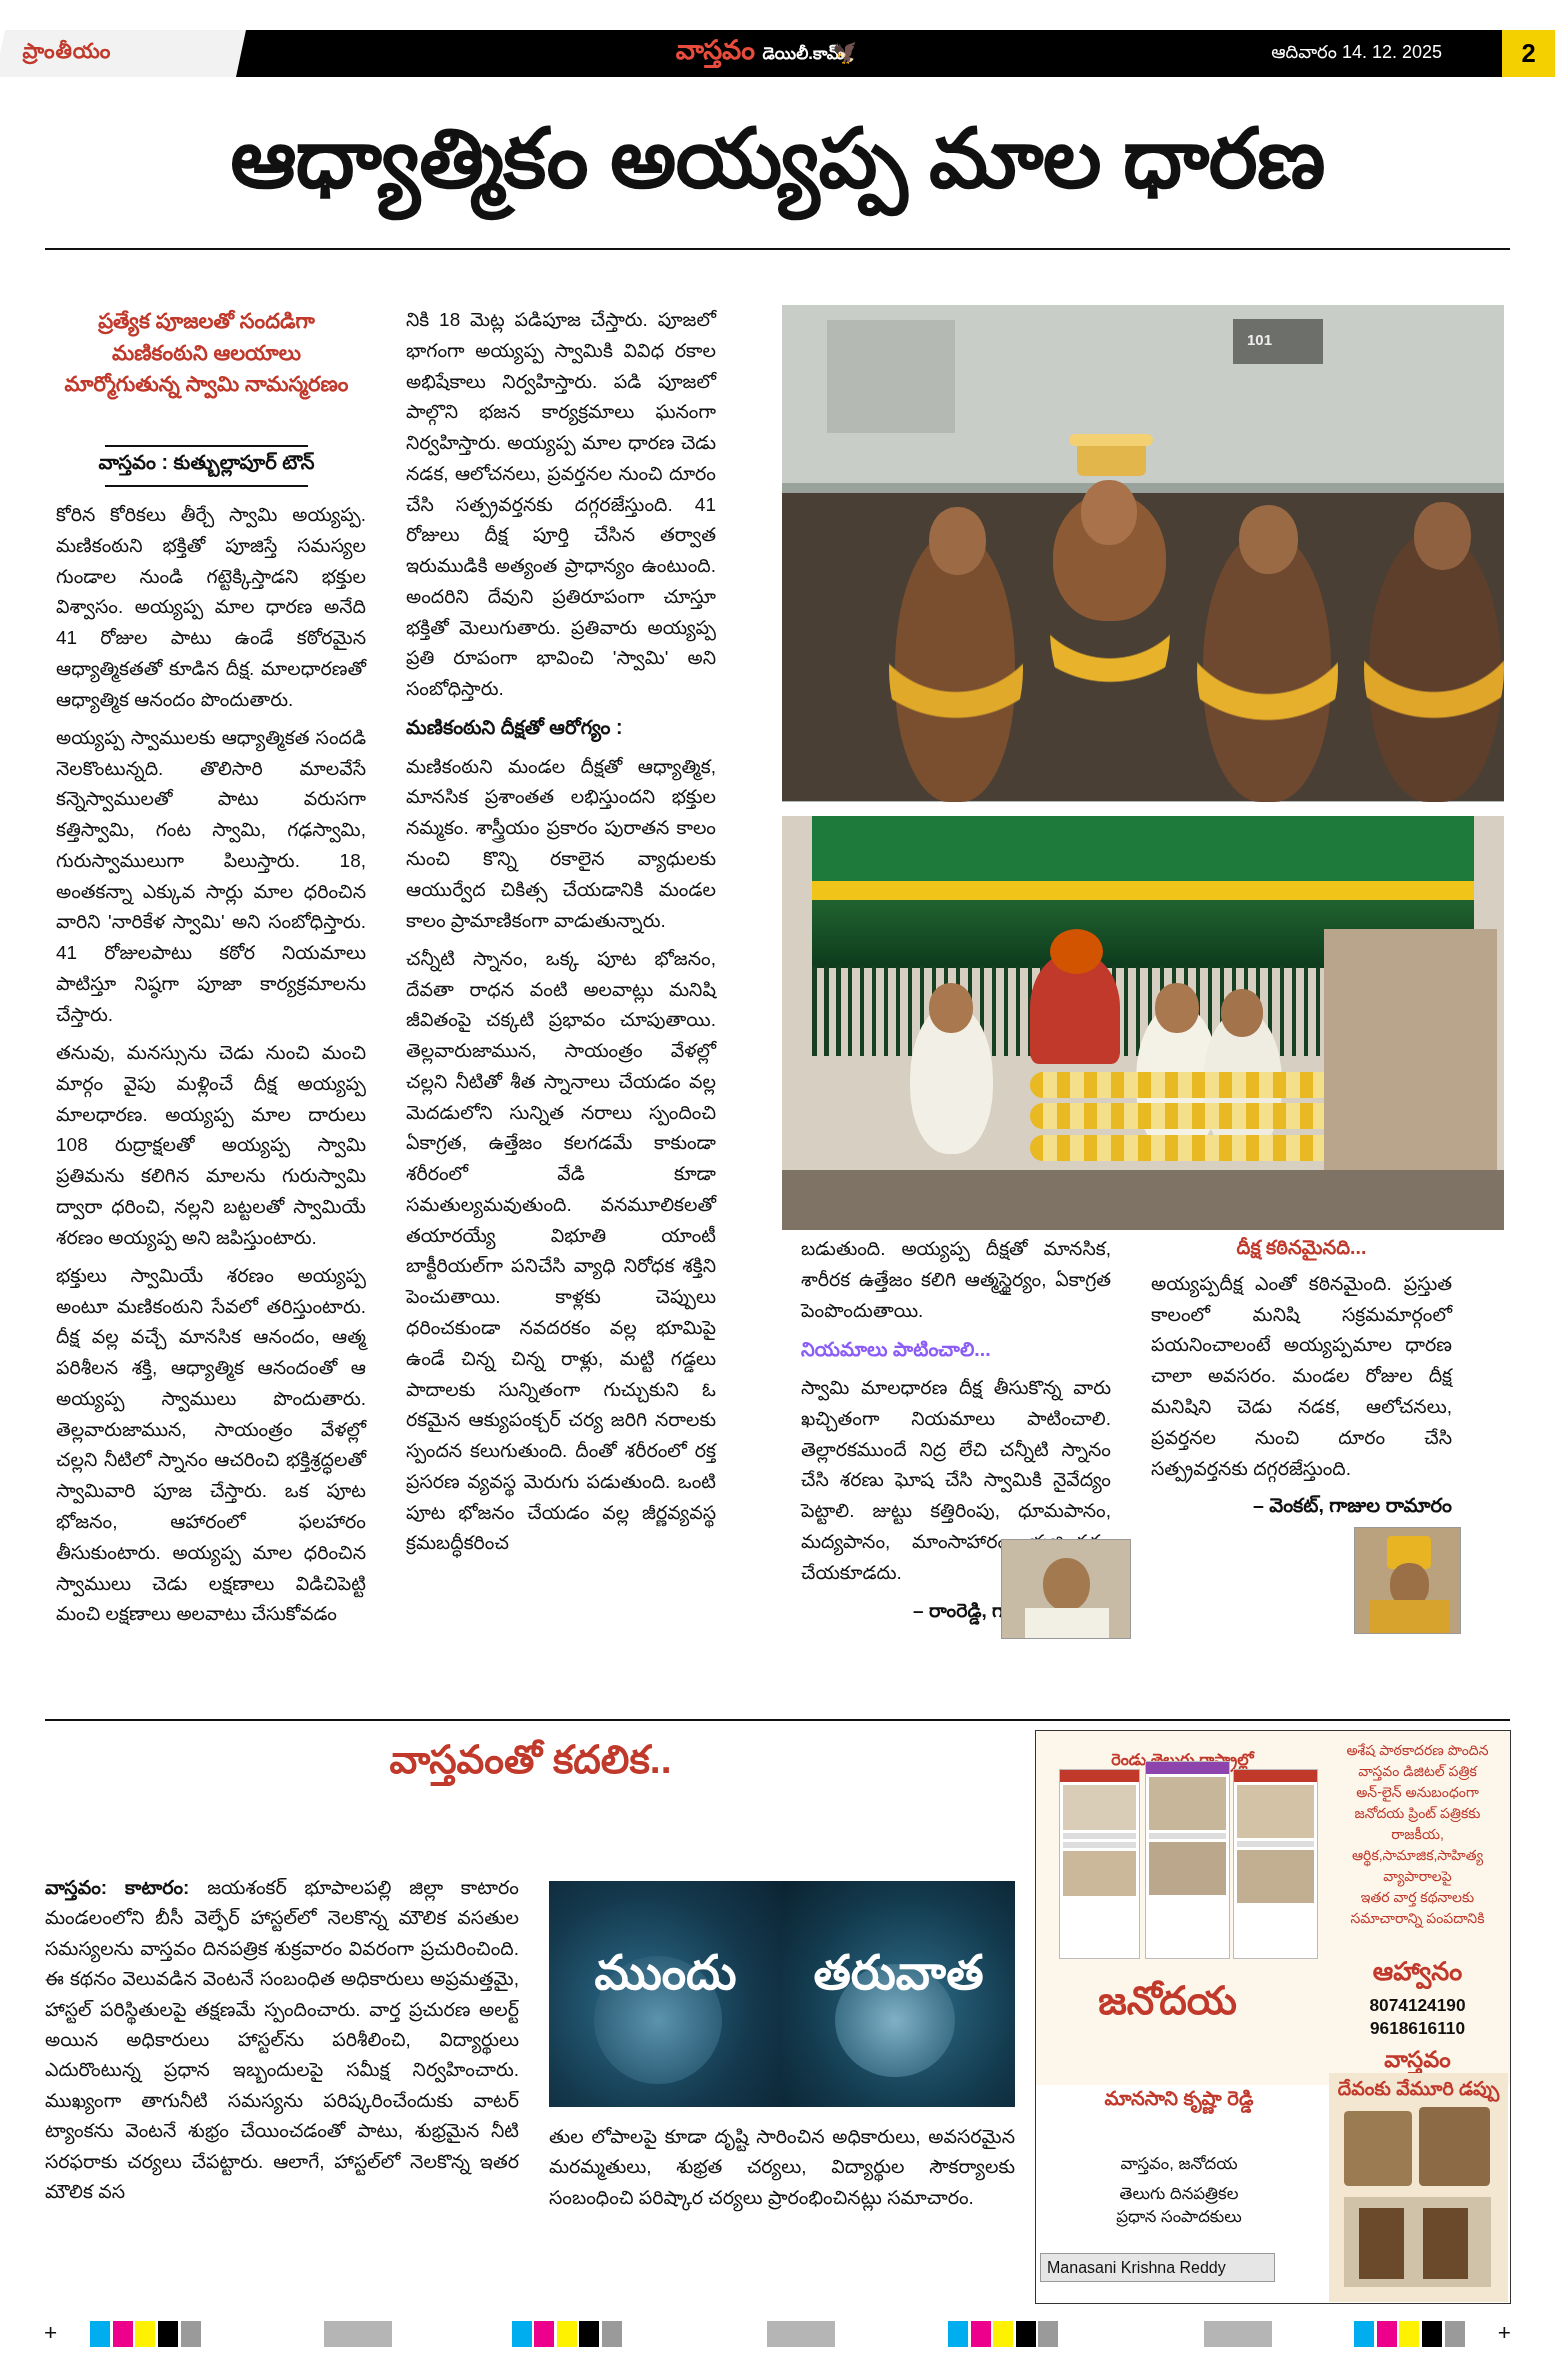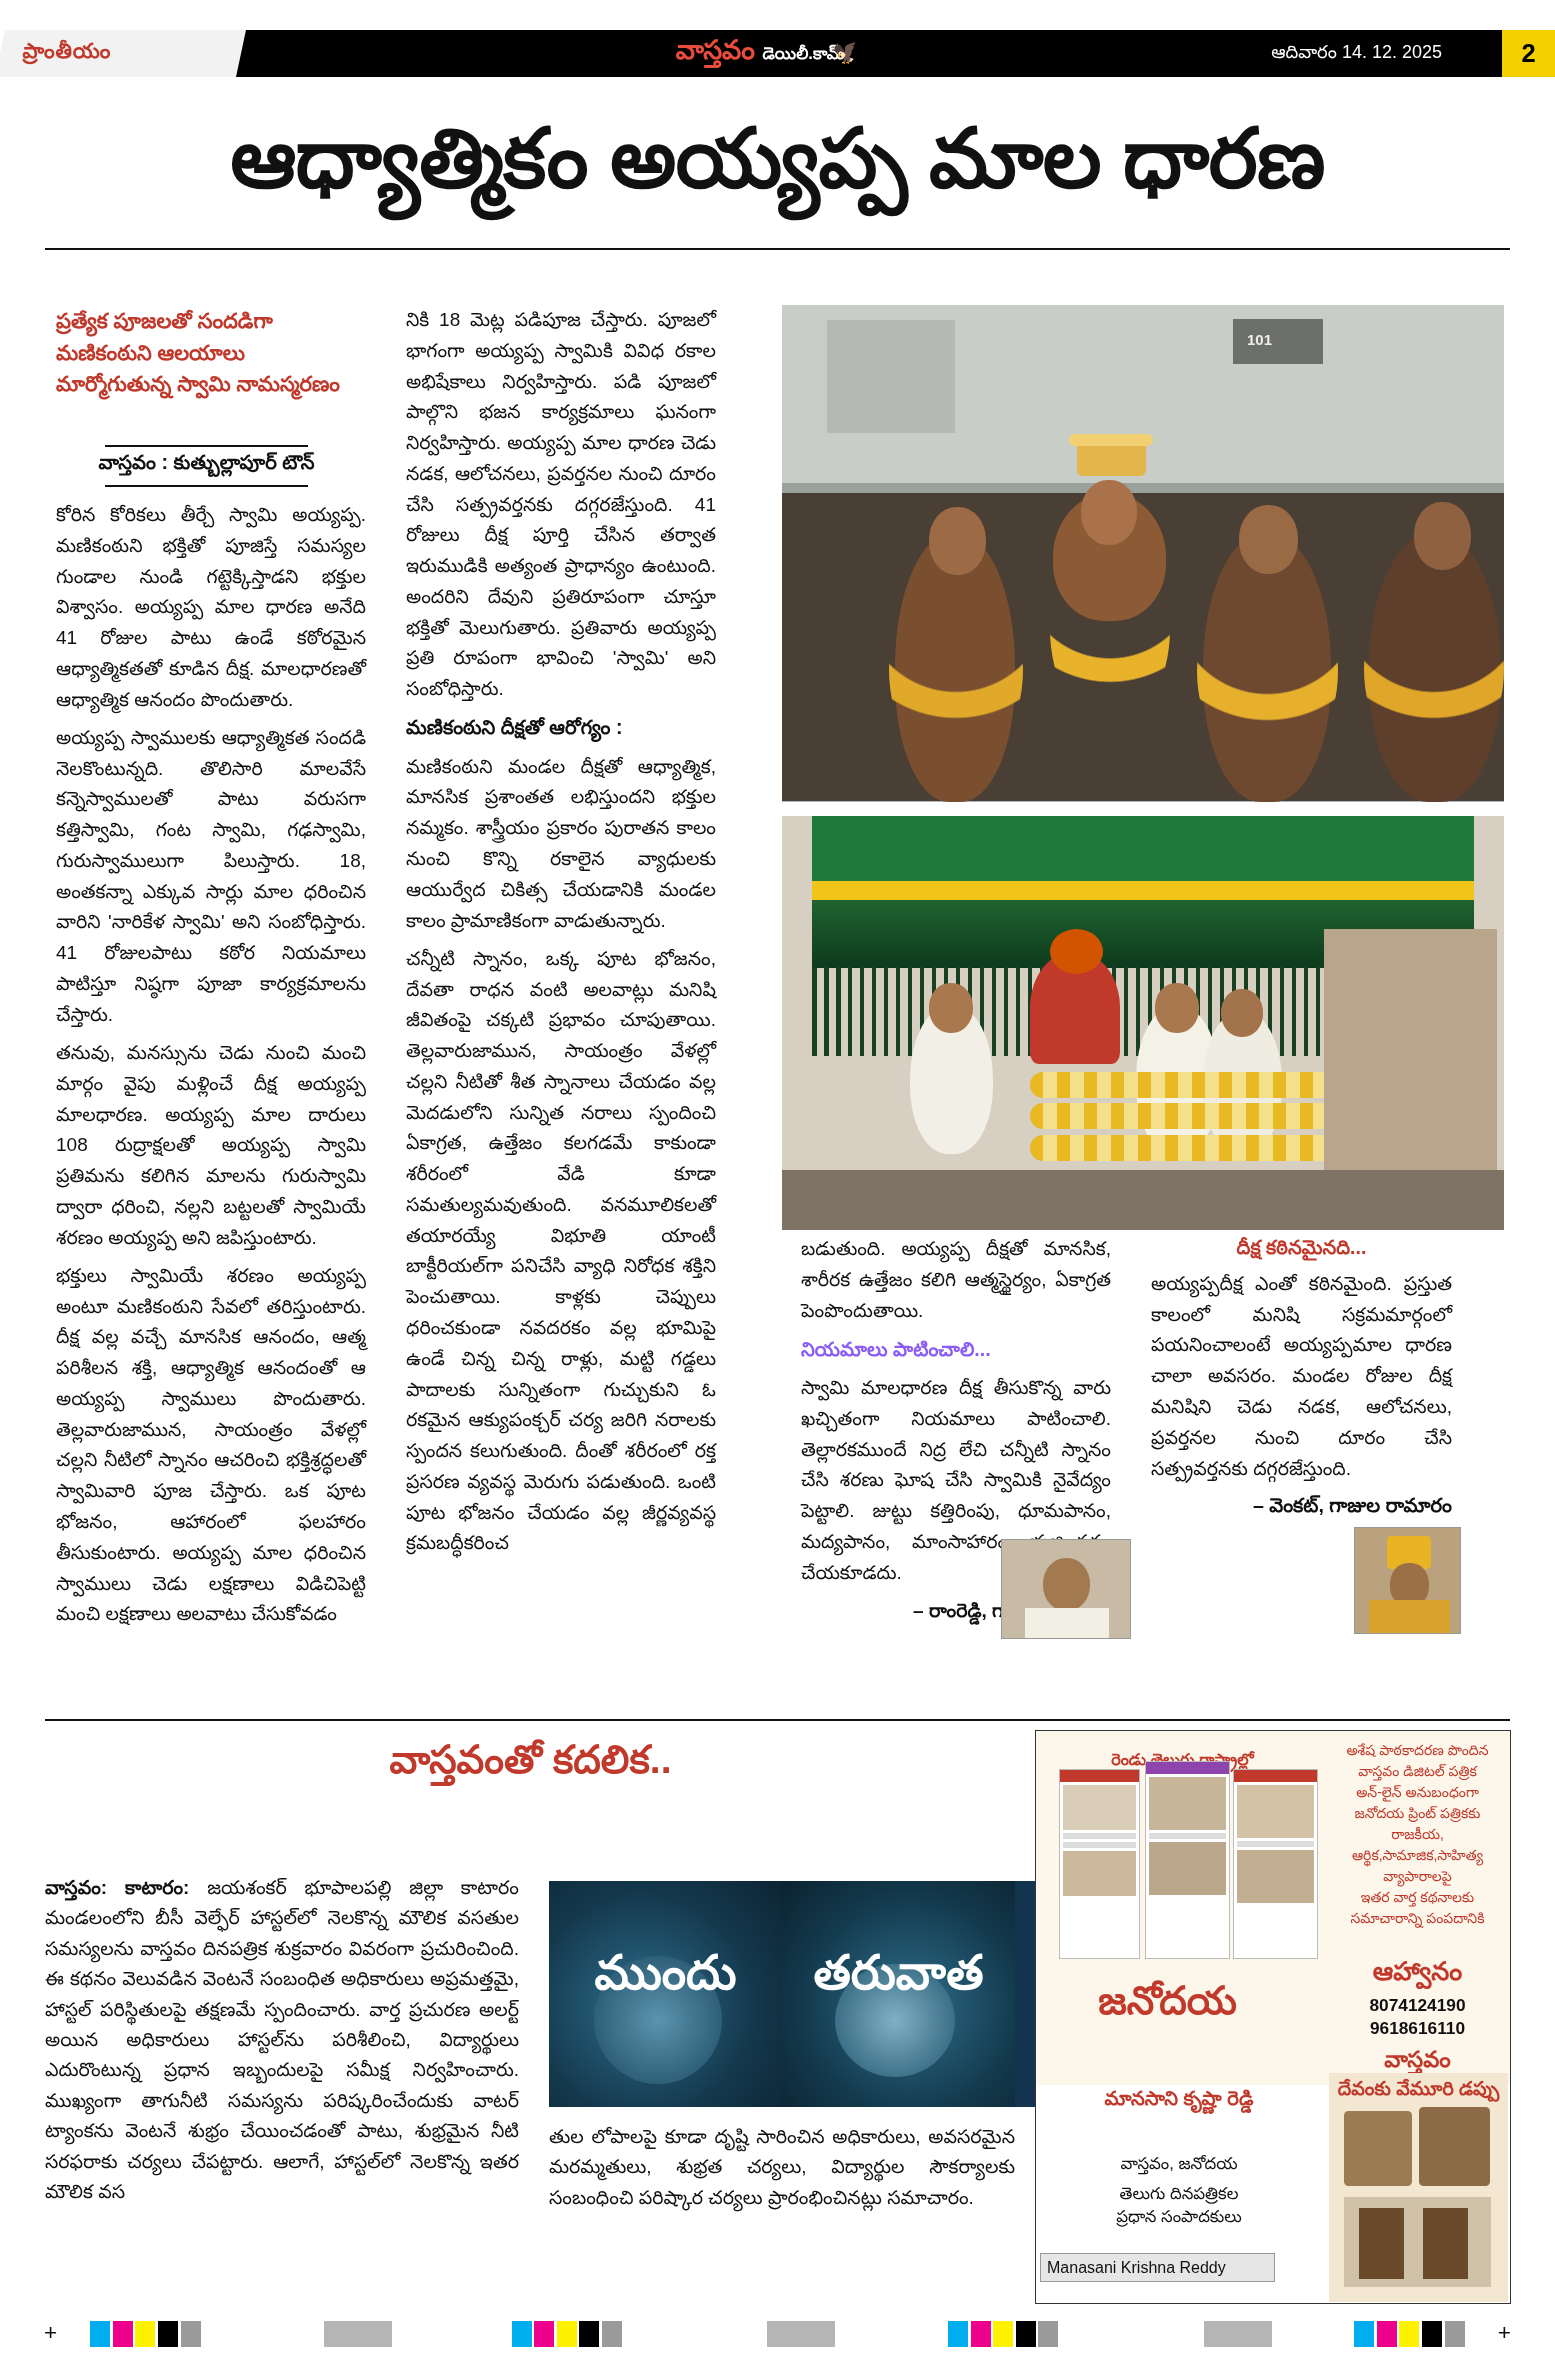--- a/index.html
+++ b/index.html
@@ -24,21 +24,21 @@
   
   .headline{position:absolute;left:0;top:113px;width:1555px;text-align:center;
     font-size:83px;font-weight:bold;color:#111;letter-spacing:-0.8px;line-height:1.1;}
 
   .rule{position:absolute;left:45px;width:1465px;height:2.3px;background:#111;}
 
   
   .col{position:absolute;font-size:19px;line-height:1.62;text-align:justify;color:#111;}
   .col p{margin:0 0 7.5px 0;}
 
-  .kicker{position:absolute;left:56px;top:305px;width:301px;text-align:left;
+  .kicker{position:absolute;left:56px;top:305px;width:301px;text-align:center;
     color:#c0392b;font-weight:bold;font-size:21px;line-height:1.5;}
   .byline{position:absolute;left:56px;top:451px;width:301px;text-align:center;
     font-weight:bold;font-size:19.6px;color:#111;}
   .byline-rule{position:absolute;left:105px;top:445px;width:203px;height:1.5px;background:#111;}
   .byline-rule2{position:absolute;left:105px;top:485px;width:203px;height:1.5px;background:#111;}
 
   .c1{left:56px;top:500px;width:310px;}
   .c2{left:406px;top:305px;width:310px;}
   .c3{left:756px;top:1234px;width:310px;margin-left:45px;}
   .c4{left:1151px;top:1234px;width:301px;}
@@ -59,21 +59,21 @@
 
   
   .lower-rule{position:absolute;left:45px;top:1719px;width:1465px;height:2.3px;background:#111;}
   .lower-head1{position:absolute;left:45px;top:1738px;width:971px;text-align:center;
     font-size:39px;font-weight:bold;color:#c0392b;}
   .lower-head2{position:absolute;left:45px;top:1794px;width:971px;text-align:center;
     font-size:45px;font-weight:bold;color:#111;}
   .lc1{left:45px;top:1873px;width:474px;font-size:19px;line-height:1.6;text-align:justify;}
   .lc2{left:549px;top:2122px;width:466px;font-size:19px;line-height:1.6;text-align:justify;}
 
-  .mundu-img{position:absolute;left:549px;top:1881px;width:466px;height:226px;background:#13344e;overflow:hidden;padding-left:33px;}
+  .mundu-img{position:absolute;left:549px;top:1881px;width:466px;height:226px;background:#13344e;overflow:hidden;}
   .mundu-txt{position:absolute;width:100%;text-align:center;top:64px;font-size:48px;color:#fff;font-weight:bold;}
 
   
   .adbox{position:absolute;left:1035px;top:1730px;width:474px;height:572px;border:1.5px solid #333;background:#fff;overflow:hidden;}
   .ad-top{position:absolute;left:0;top:0;width:474px;height:354px;background:#fdf6ea;}
   .ad-red{color:#c0392b;font-weight:bold;margin-top:10px;}
   .ad-line{font-size:16px;line-height:1.35;}
   .ad-jan{position:absolute;left:7.5px;top:248px;width:248px;text-align:center;font-size:39px;font-weight:bold;color:#c0392b;}
   .ad-caption{position:absolute;left:0;top:354px;width:286px;text-align:center;font-size:19.6px;font-weight:bold;color:#c0392b;line-height:1.35;}
   .ad-caption2{position:absolute;left:0;top:421px;width:286px;text-align:center;font-size:16.6px;color:#111;line-height:1.4;}

